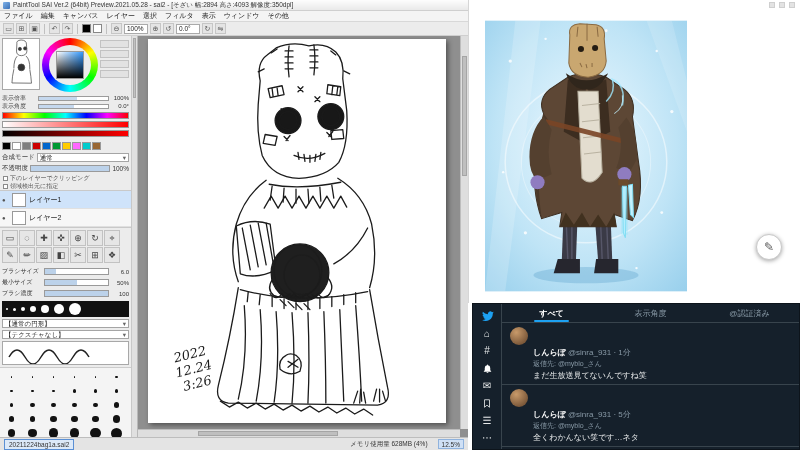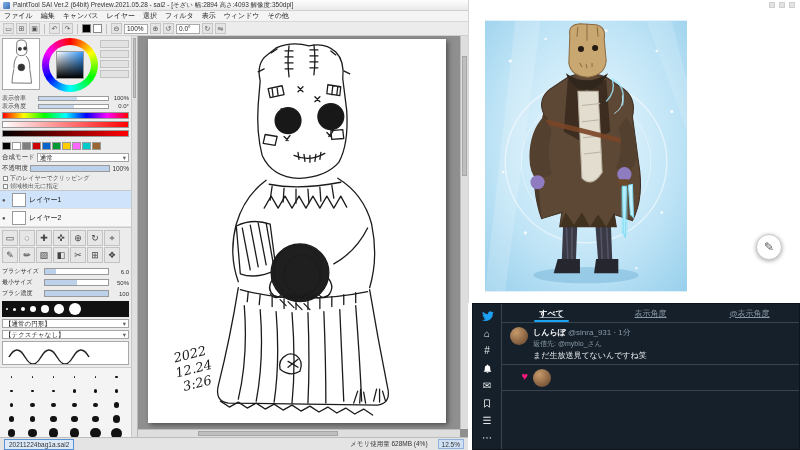--- a/index.html
+++ b/index.html
@@ -109,28 +109,28 @@
   .fab { position:absolute; right:18px; top:234px; width:26px; height:26px; border-radius:50%; background:#fff; border:1px solid #c9c9c9; box-shadow:0 1px 4px rgba(0,0,0,.35); display:flex; align-items:center; justify-content:center; font-size:12px; color:#555; }
 
   
   .twitter { position:absolute; left:4px; top:303px; width:328px; height:147px; background:#15202b; color:#fff; display:flex; overflow:hidden; border:1px solid #0d141b; }
   .rail { width:28px; display:flex; flex-direction:column; align-items:center; gap:7px; padding-top:5px; color:#d9d9d9; flex:none; }
   .ricon { font-size:10px; line-height:1; color:#e7e9ea; }
   .tmain { flex:1; display:flex; flex-direction:column; min-width:0; border-left:1px solid #38444d; }
   .thead { height:21px; display:flex; align-items:center; justify-content:space-between; padding:0 9px; flex:none; }
   .thead .ttl { font-size:10px; font-weight:bold; }
   .gear { font-size:10px; color:#8899a6; }
-  .ttabs { height:19px; display:flex; border-bottom:1px solid #38444d; font-size:8px; color:#8899a6; flex:none;text-decoration:underline; }
+  .ttabs { height:19px; display:flex; border-bottom:1px solid #38444d; font-size:8px; color:#8899a6; flex:none; }
   .ttab { flex:1; display:flex; align-items:center; justify-content:center; position:relative; }
   .ttab.active { color:#fff; font-weight:bold; }
   .ttab.active::after { content:""; position:absolute; bottom:0; left:32%; right:32%; height:2px; background:#1da1f2; border-radius:2px; }
   .nlist { flex:1; overflow:hidden; }
   .notif { display:flex; gap:5px; padding:4px 8px 3px; border-bottom:1px solid #38444d; }
   .avatar { width:18px; height:18px; border-radius:50%; background:radial-gradient(circle at 35% 30%, #c89a6a, #5f4028); flex:none; }
-  .ncontent { min-width:0; }
+  .ncontent { min-width:0;margin-top:20px; }
   .nline1 { font-size:8px; white-space:nowrap; overflow:hidden; }
   .nname { font-weight:bold; color:#fff; }
   .nmeta { color:#8899a6; font-weight:normal; }
   .nreply { font-size:7px; color:#8899a6; margin-top:1px; }
   .ntext { font-size:8px; color:#e7e9ea; margin-top:1px; }
   .likeheart { color:#f91880; font-size:11px; width:18px; text-align:right; flex:none; line-height:1; padding-top:2px; }
 </style>
 </head>
 <body>
 
@@ -617,33 +617,41 @@
         <svg width="10" height="11" viewBox="0 0 24 24" fill="none" stroke="#e7e9ea" stroke-width="2">
           <path d="M6 3h12v18l-6-5-6 5z"></path>
         </svg>
         <span class="ricon">☰</span>
         <span class="ricon">⋯</span>
       </div>
       <div class="tmain">
         <div class="ttabs">
             <div class="ttab active">すべて</div>
             <div class="ttab">表示角度</div>
-            <div class="ttab">@表示角度</div>
+            <div class="ttab">@認証済み</div>
           </div>
         <div class="nlist">
           <div id="notif-anchor"></div>
           <div class="notif">
               <span class="avatar"></span>
               <div class="ncontent">
                 <div class="nline1"><span class="nname">しんらぼ</span><span class="nmeta"> @sinra_931 · 1分</span></div>
                 <div class="nreply">返信先: @myblo_さん</div>
                 <div class="ntext">まだ生放送見てないんですね笑</div>
               </div>
             </div>
             <div class="notif">
+              <span class="avatar"></span>
+              <div class="ncontent">
+                <div class="nline1"><span class="nname">しんらぼ</span><span class="nmeta"> @sinra_931 · 5分</span></div>
+                <div class="nreply">返信先: @myblo_さん</div>
+                <div class="ntext">全くわかんない笑です…ネタ</div>
+              </div>
+            </div>
+            <div class="notif">
             <span class="likeheart">♥</span>
             <span class="avatar"></span>
             <div class="ncontent"></div>
           </div>
         </div>
       </div>
     </div>
   </div>
 </div>
 

